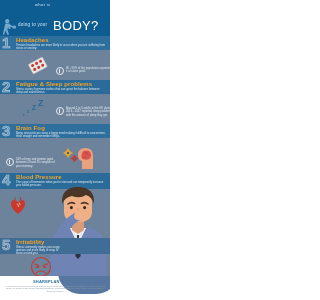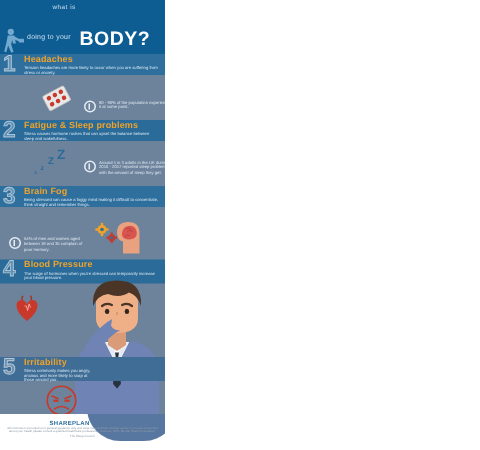--- a/index.html
+++ b/index.html
@@ -26,21 +26,21 @@
     position:absolute;left:18px;top:6px;
     font-size:15px;line-height:15px;font-weight:bold;color:#ffffff;
     letter-spacing:.4px;
   }
   .hdr-doing{
     position:absolute;left:18px;top:22px;
     font-size:4.6px;color:#cfe3f2;letter-spacing:.2px;
   }
   .hdr-body{
     position:absolute;left:53px;top:19px;
-    font-size:13px;line-height:13px;font-weight:bold;color:#ffffff;
+    font-size:13px;line-height:13px;font-weight:normal;color:#ffffff;
     letter-spacing:.3px;
   }
   .hdr-figure{
     position:absolute;left:2px;top:18px;width:16px;height:18px;
     opacity:.9;
   }
 
   
   .sec{
     position:absolute;left:0;width:110px;

